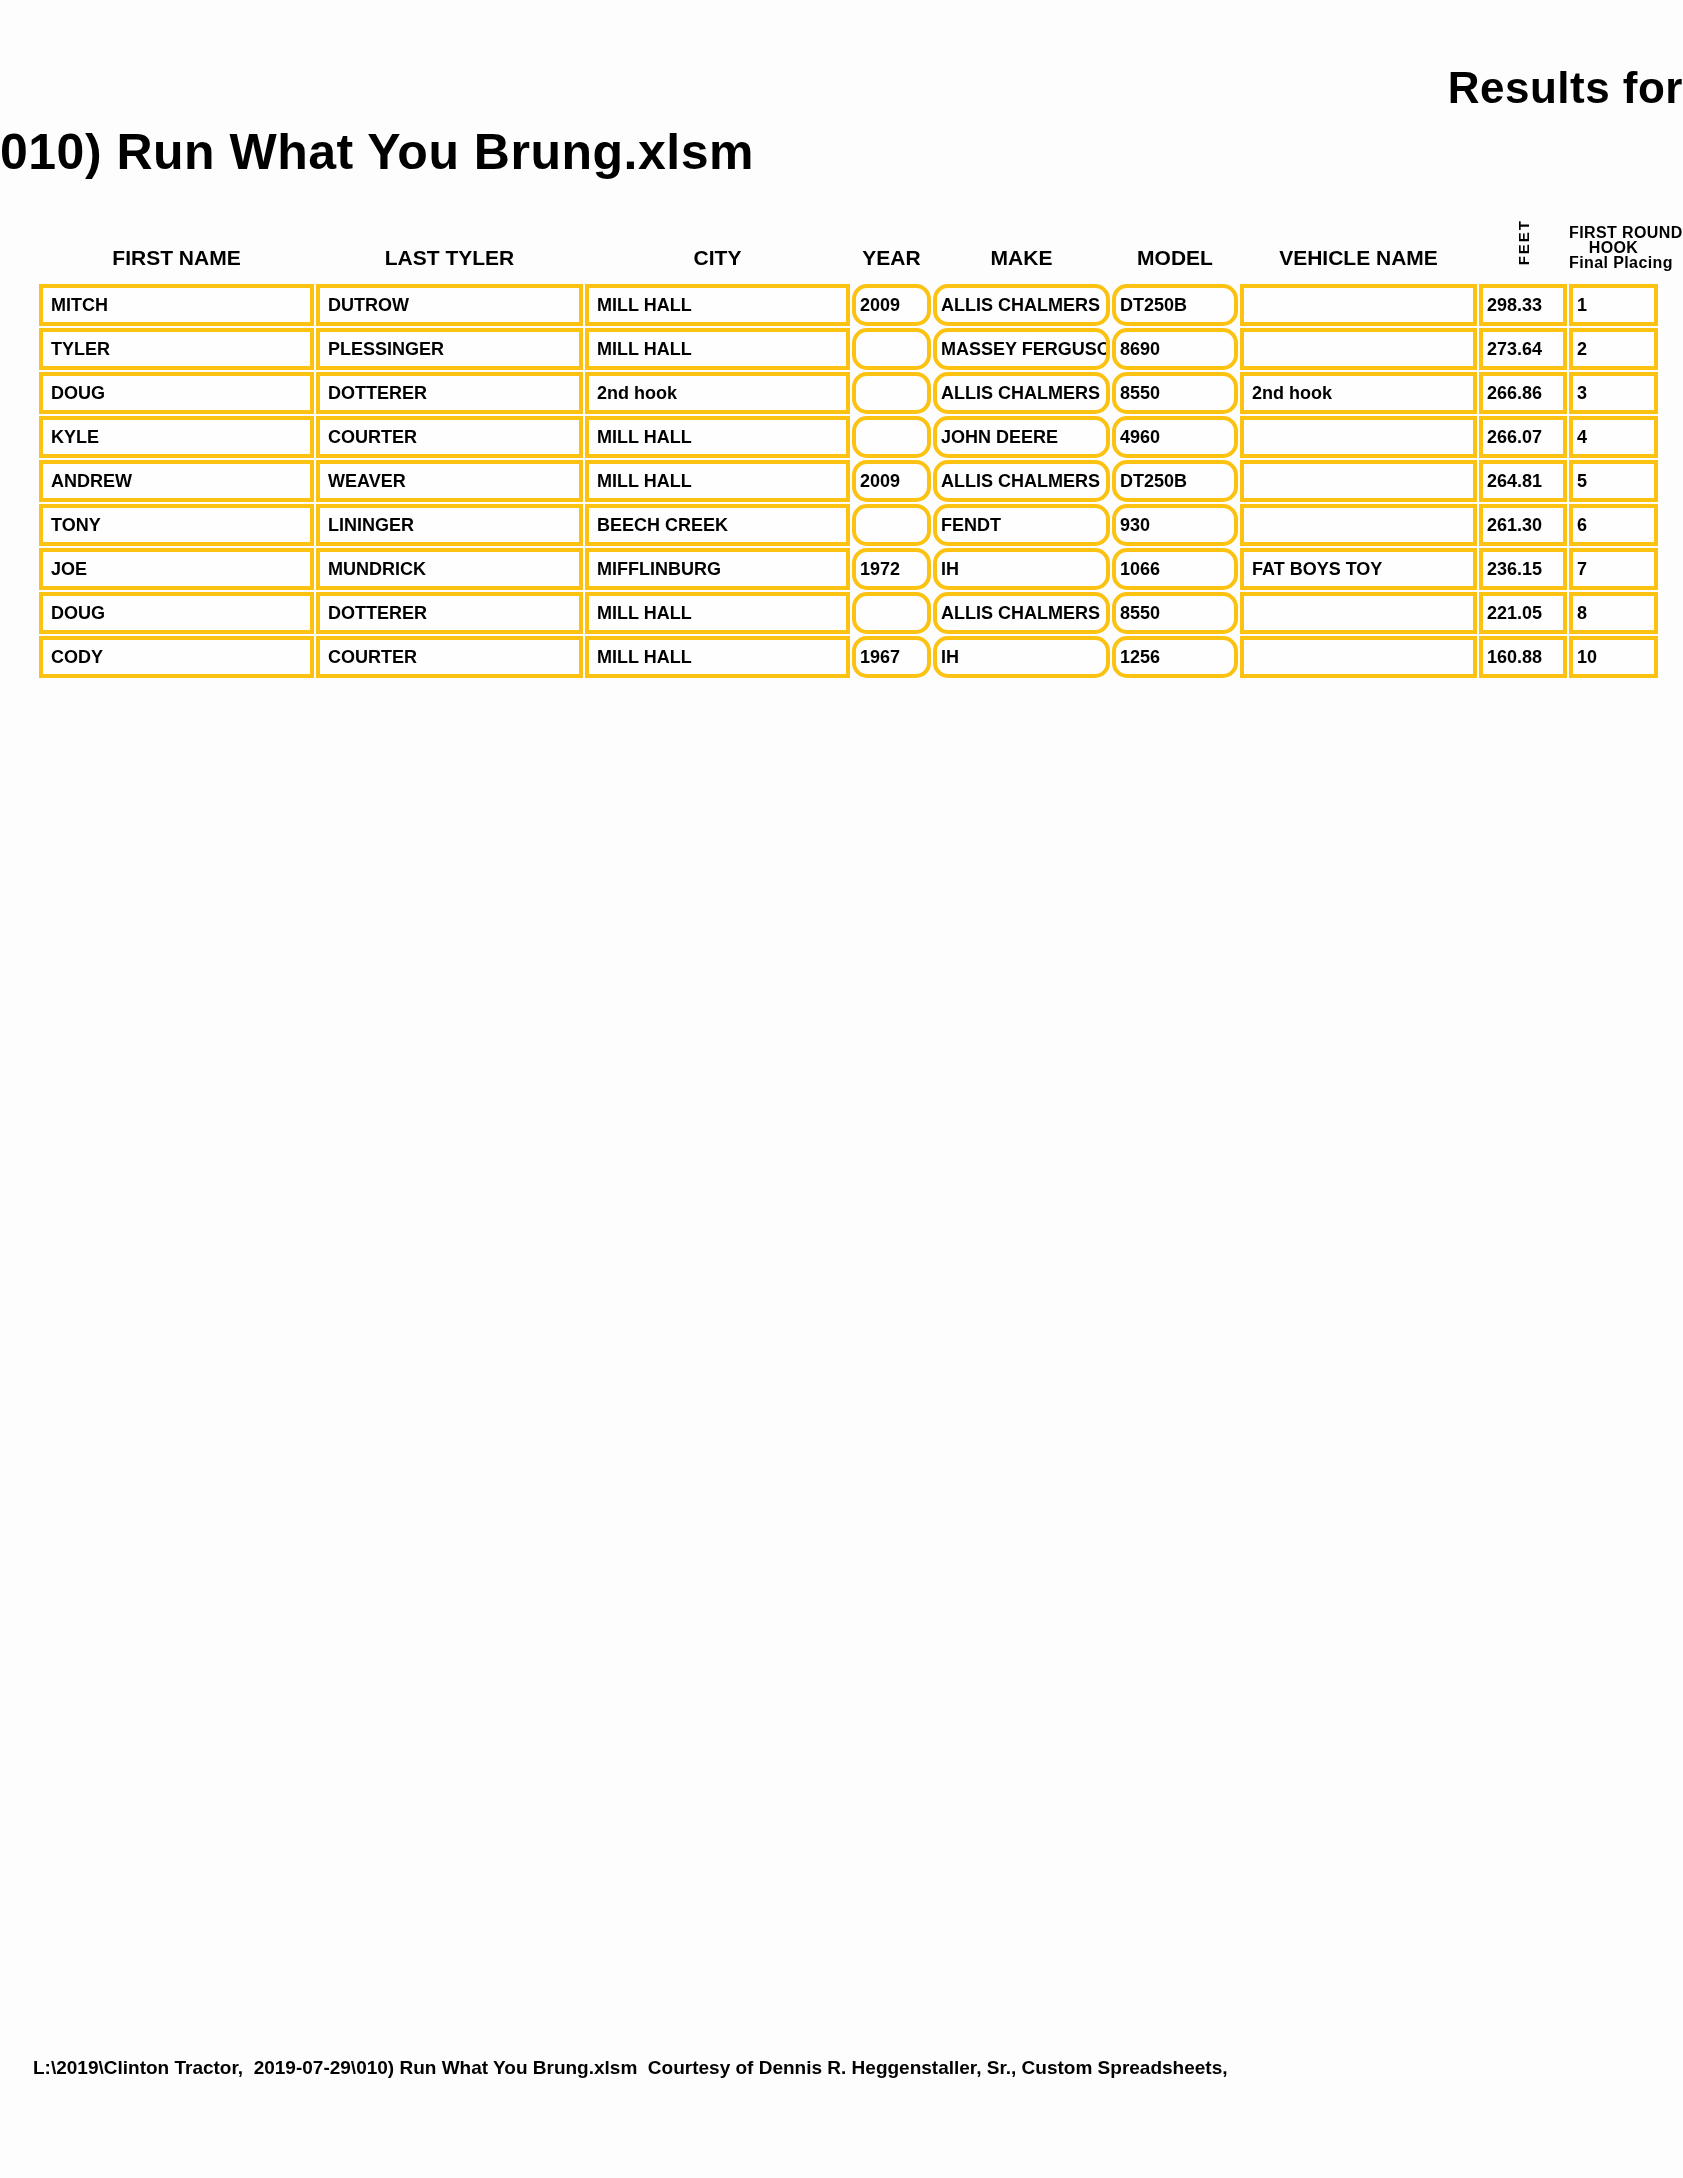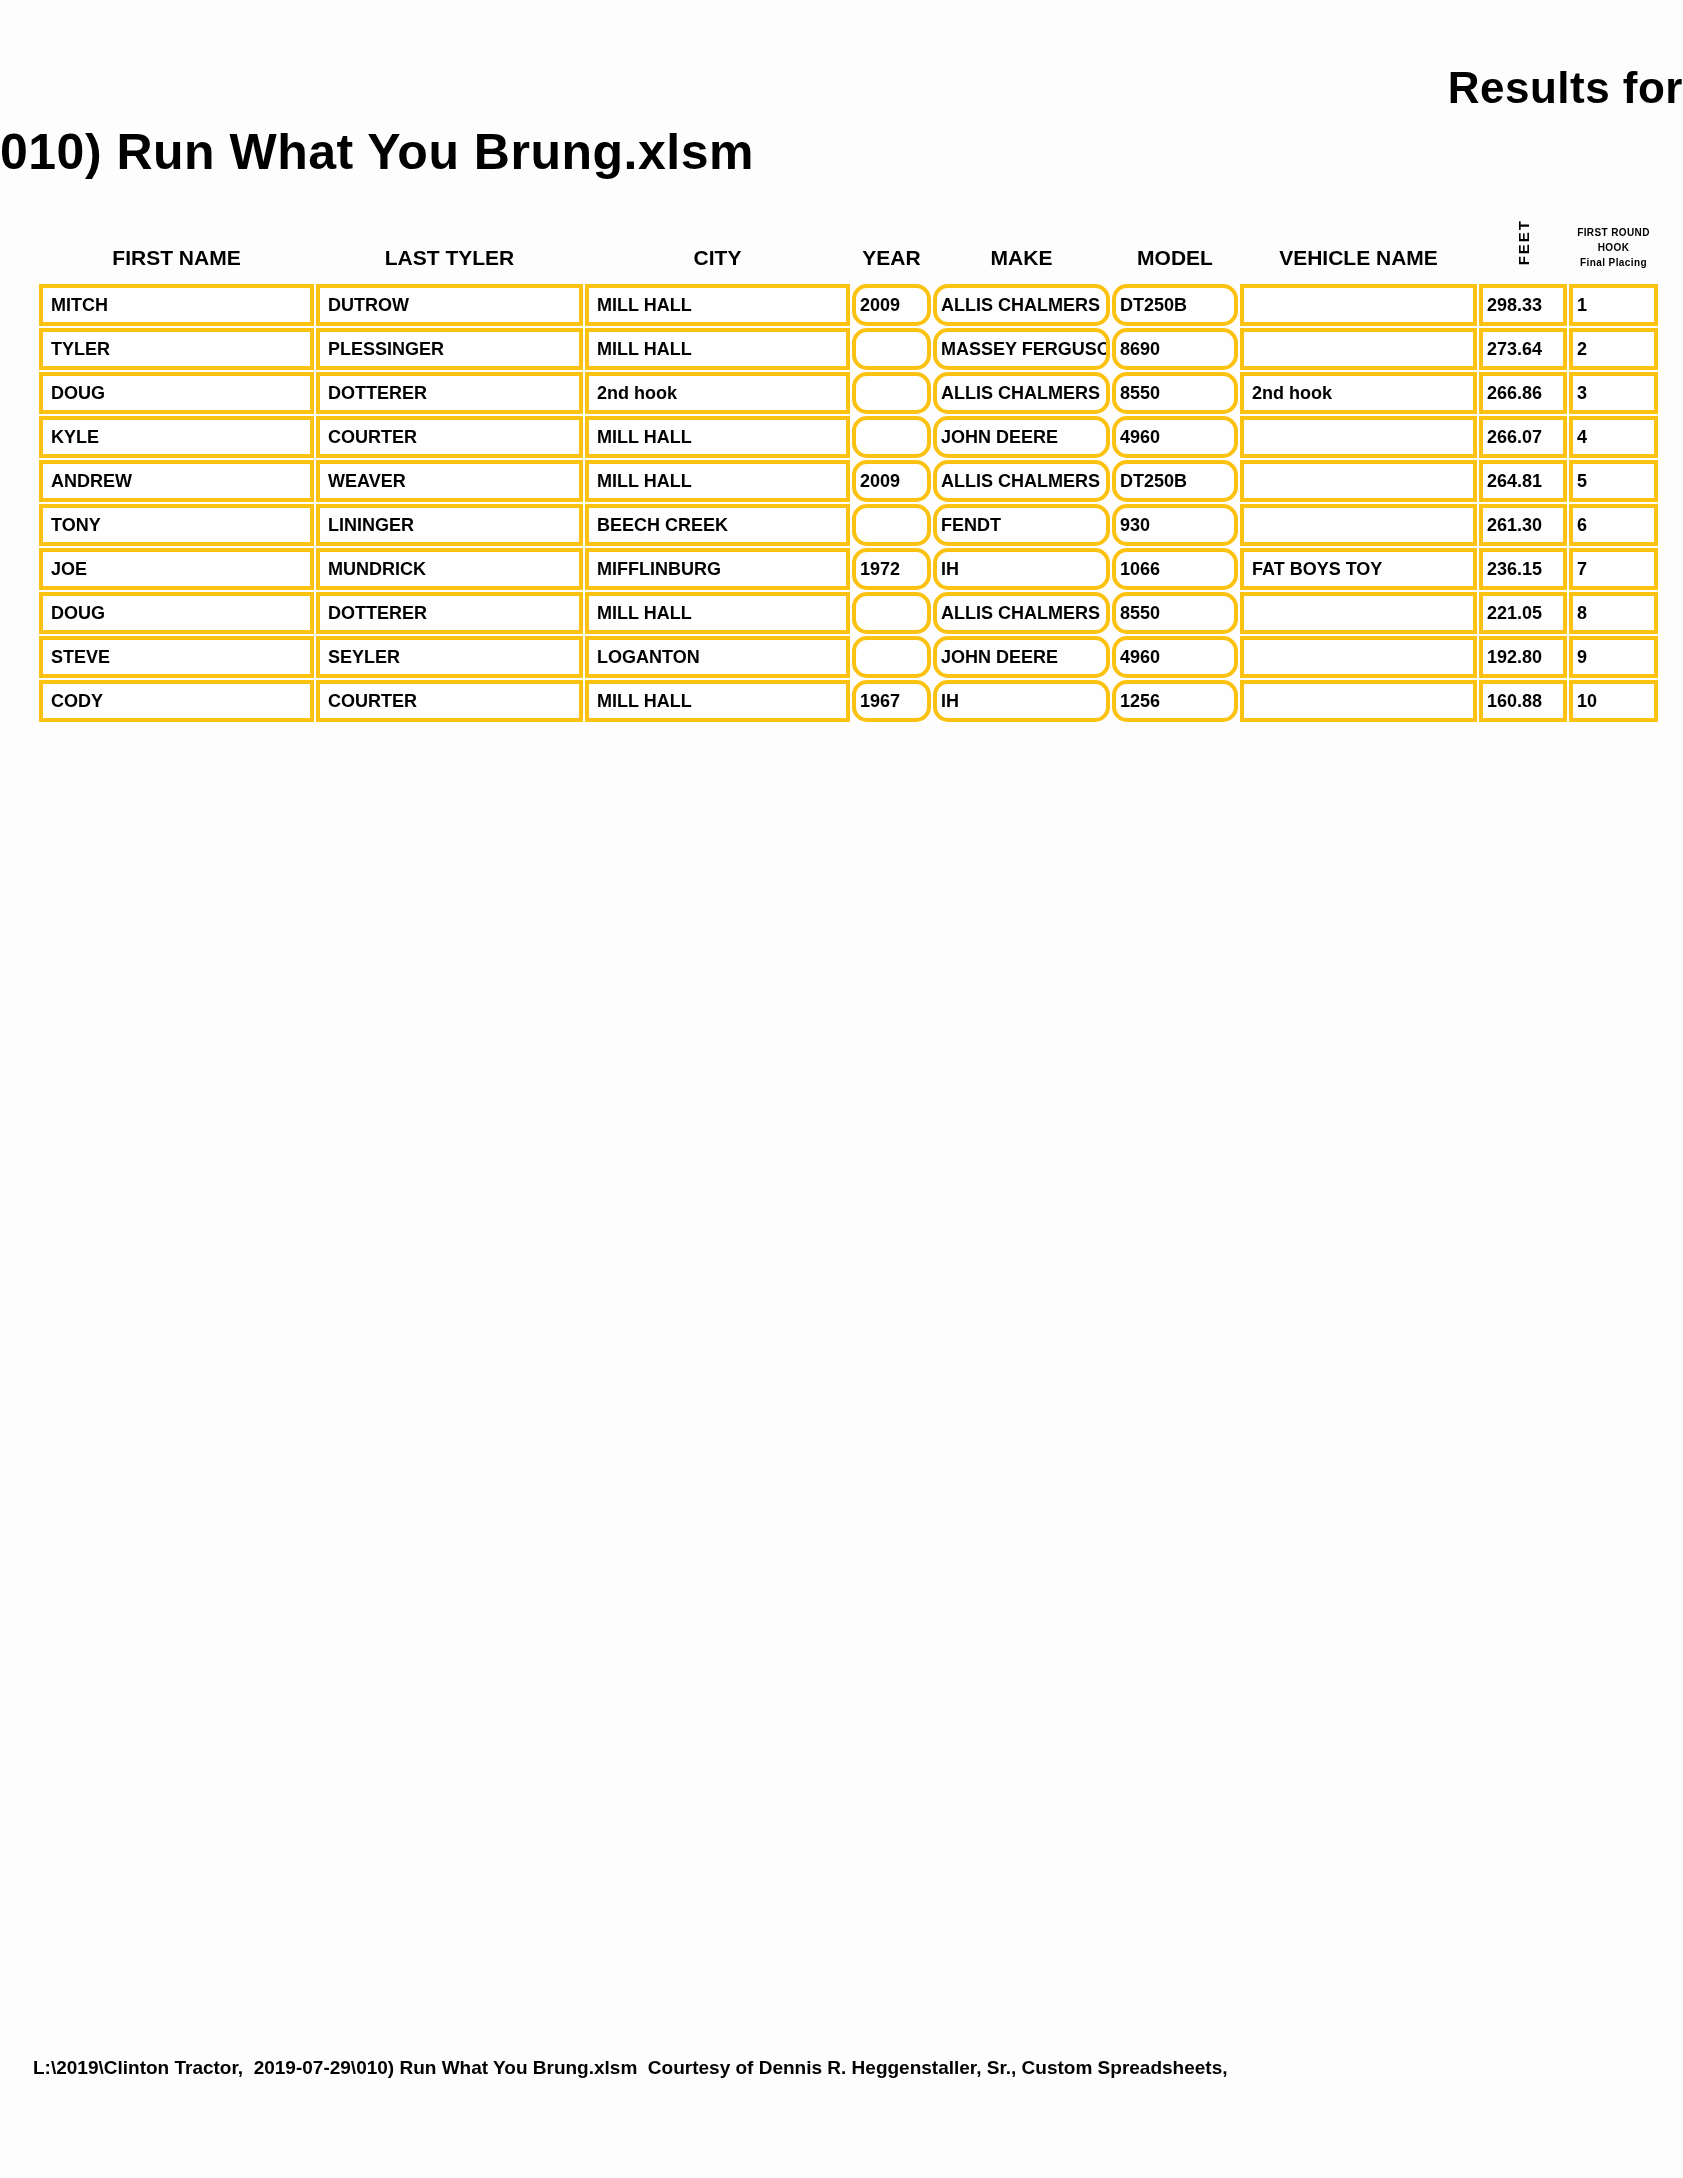--- a/index.html
+++ b/index.html
@@ -45,21 +45,21 @@
   .feet-vertical {
     display: inline-block;
     writing-mode: vertical-rl;
     transform: rotate(180deg);
     font-size: 15px;
     font-weight: bold;
     letter-spacing: 2px;
     line-height: 1;
   }
   .round-header div {
-    font-size: 10px;
+    font-size: 16px;
     font-weight: bold;
     line-height: 15px;
     letter-spacing: 0.4px;
     text-align: center;
   }
   table.results tbody td {
     border: 4px solid #fcc211;
     background: #fefefe;
     height: 42px;
     font-size: 18px;
@@ -210,31 +210,20 @@
         <td>DOTTERER</td>
         <td>MILL HALL</td>
         <td class="tight"></td>
         <td class="tight">ALLIS CHALMERS</td>
         <td class="tight">8550</td>
         <td></td>
         <td class="num">221.05</td>
         <td class="num">8</td>
       </tr>
       <tr>
-        <td>STEVE</td>
-        <td>SEYLER</td>
-        <td>LOGANTON</td>
-        <td class="tight"></td>
-        <td class="tight">JOHN DEERE</td>
-        <td class="tight">4960</td>
-        <td></td>
-        <td class="num">192.80</td>
-        <td class="num">9</td>
-      </tr>
-      <tr>
         <td>CODY</td>
         <td>COURTER</td>
         <td>MILL HALL</td>
         <td class="tight">1967</td>
         <td class="tight">IH</td>
         <td class="tight">1256</td>
         <td></td>
         <td class="num">160.88</td>
         <td class="num">10</td>
       </tr>

